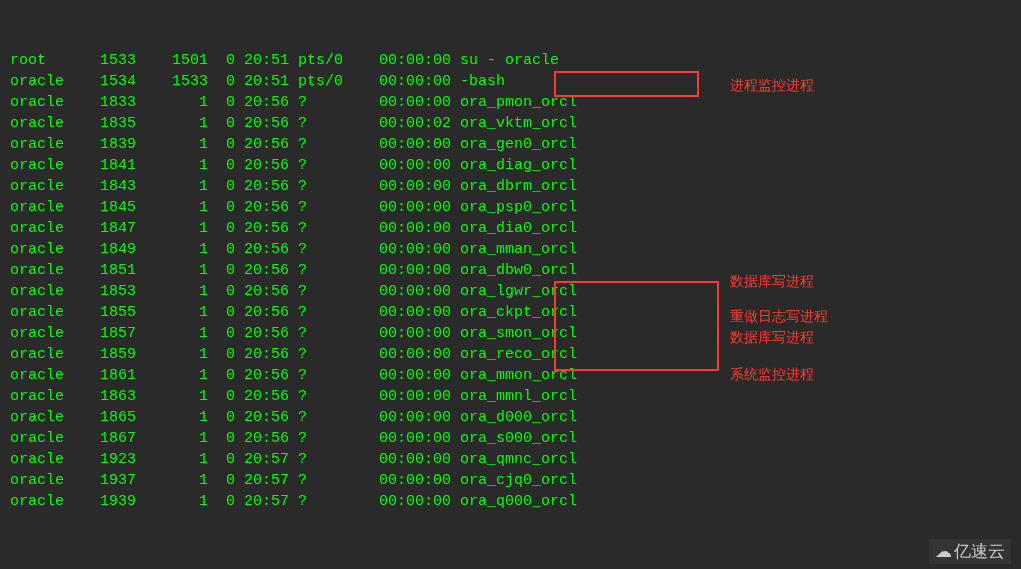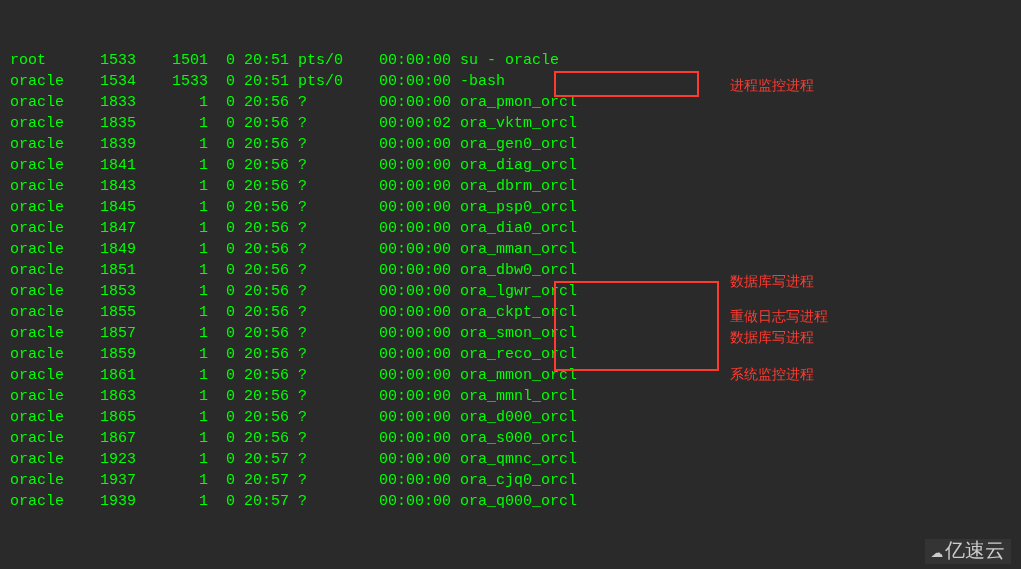--- a/index.html
+++ b/index.html
@@ -27,22 +27,22 @@
   }
   .box {
     position: absolute;
     border: 2px solid #ff3b30;
     box-sizing: border-box;
   }
   .watermark {
     position: absolute;
     right: 10px;
     bottom: 5px;
-    font-family: Liberation Mono, monospace;
-    font-size: 20px;
+    font-family: Liberation Serif, serif;
+    font-size: 17px;
     color: #cccccc;
     background: rgba(255,255,255,0.05);
     padding: 2px 6px;
     margin-top: 44px;
   }
   .watermark .ico { color:#cccccc; margin-right:2px; }
 </style>
 </head>
 <body>
 

